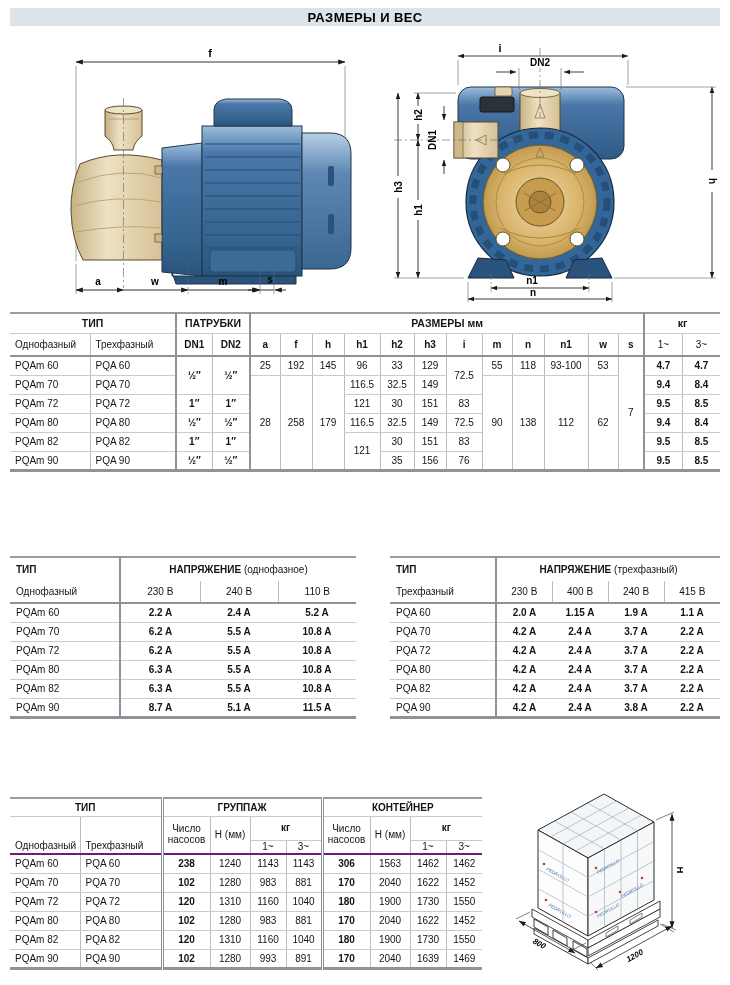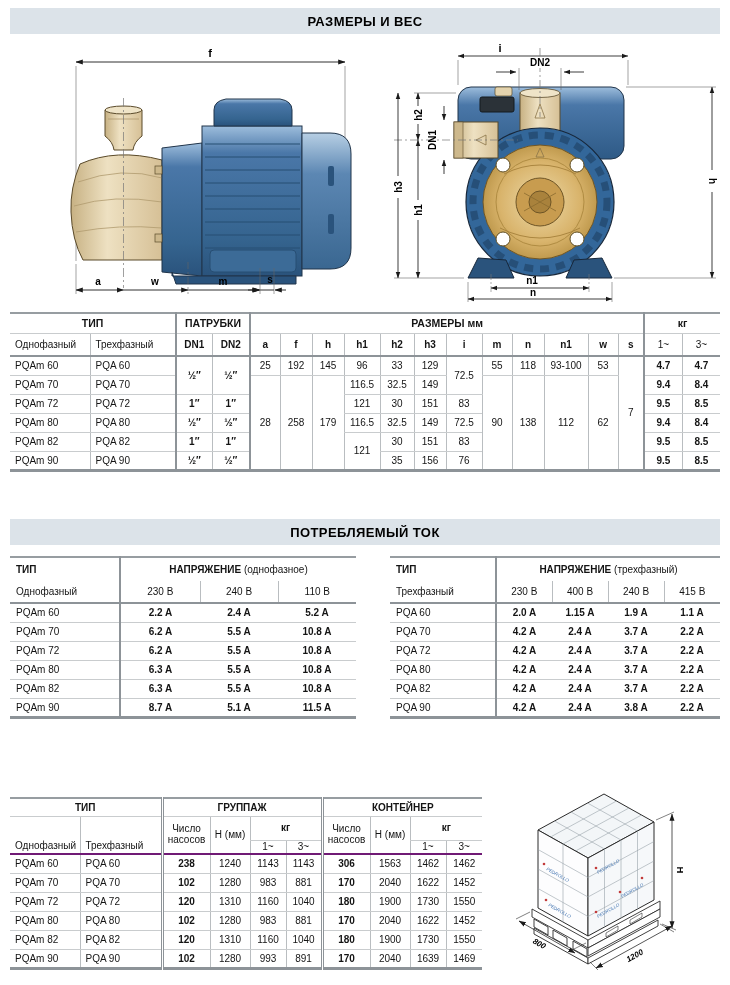--- a/index.html
+++ b/index.html
@@ -1,19 +1,19 @@
 <!DOCTYPE html>
 <html><head>
 <meta charset="utf-8">
 <style>
   *{box-sizing:border-box}
   html,body{margin:0;padding:0;background:#fff}
   .page{position:relative;width:730px;height:985px;background:#fff;overflow:hidden;
         font-family:"Liberation Sans",sans-serif;color:#141414}
-  .bar{position:absolute;left:10px;width:710px;height:26px;background:#dce3e9;
+  .bar{position:absolute;left:10px;width:710px;height:18px;background:#dce3e9;
        display:flex;align-items:center;justify-content:center;
        font-weight:bold;font-size:13px;letter-spacing:.4px;color:#000}
   svg.dw{position:absolute}
   .dl{font:bold 11px "Liberation Sans",sans-serif;fill:#000;text-anchor:middle}
   .dl2{font:bold 10px "Liberation Sans",sans-serif;fill:#000;text-anchor:middle}
   .pl{font:bold 9.5px "Liberation Sans",sans-serif;fill:#000;text-anchor:middle}
   .plc{font:italic bold 8px "Liberation Sans",sans-serif;fill:#000;text-anchor:middle}
   .bm{font:italic 4.6px "Liberation Sans",sans-serif;fill:#4a7ab5}
 
   table.dt{position:absolute;border-collapse:collapse;table-layout:fixed;font-size:10px;color:#141414}
@@ -344,23 +344,20 @@
         <td class="b">½″</td>
         <td>35</td>
         <td>156</td>
         <td>76</td>
         <td class="gl b">9.5</td>
         <td class="b">8.5</td>
       </tr>
     </tbody>
   </table>
 
-  <div class="bar" style="top:519px">
-    <span>ПОТРЕБЛЯЕМЫЙ ТОК</span>
-  </div>
 
   <table class="dt cur" style="left:10px;width:346px">
     <colgroup>
         <col style="width:110px">
         <col style="width:80px">
         <col style="width:78px">
         <col style="width:78px">
       </colgroup>
     <thead>
       <tr class="h1">

